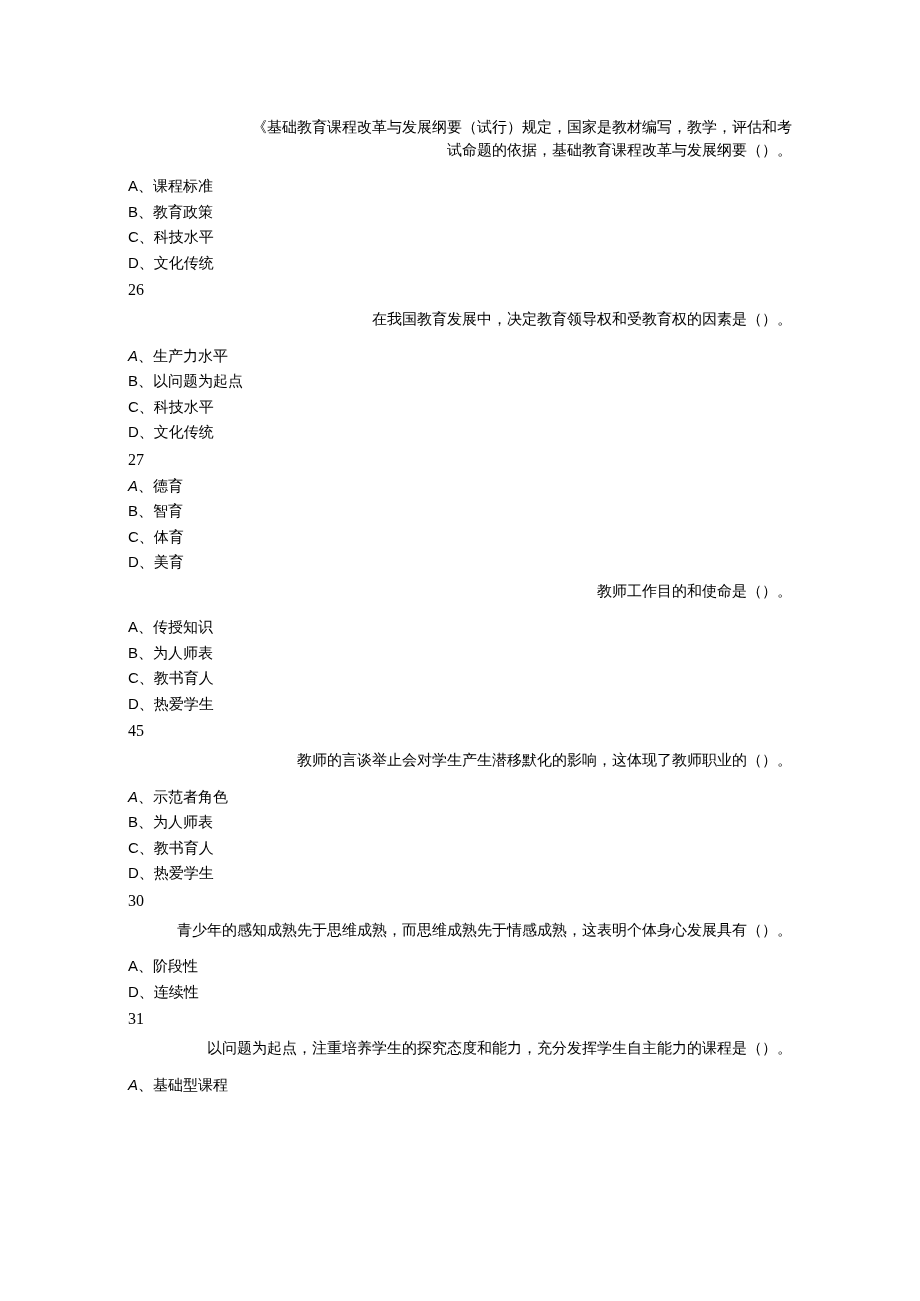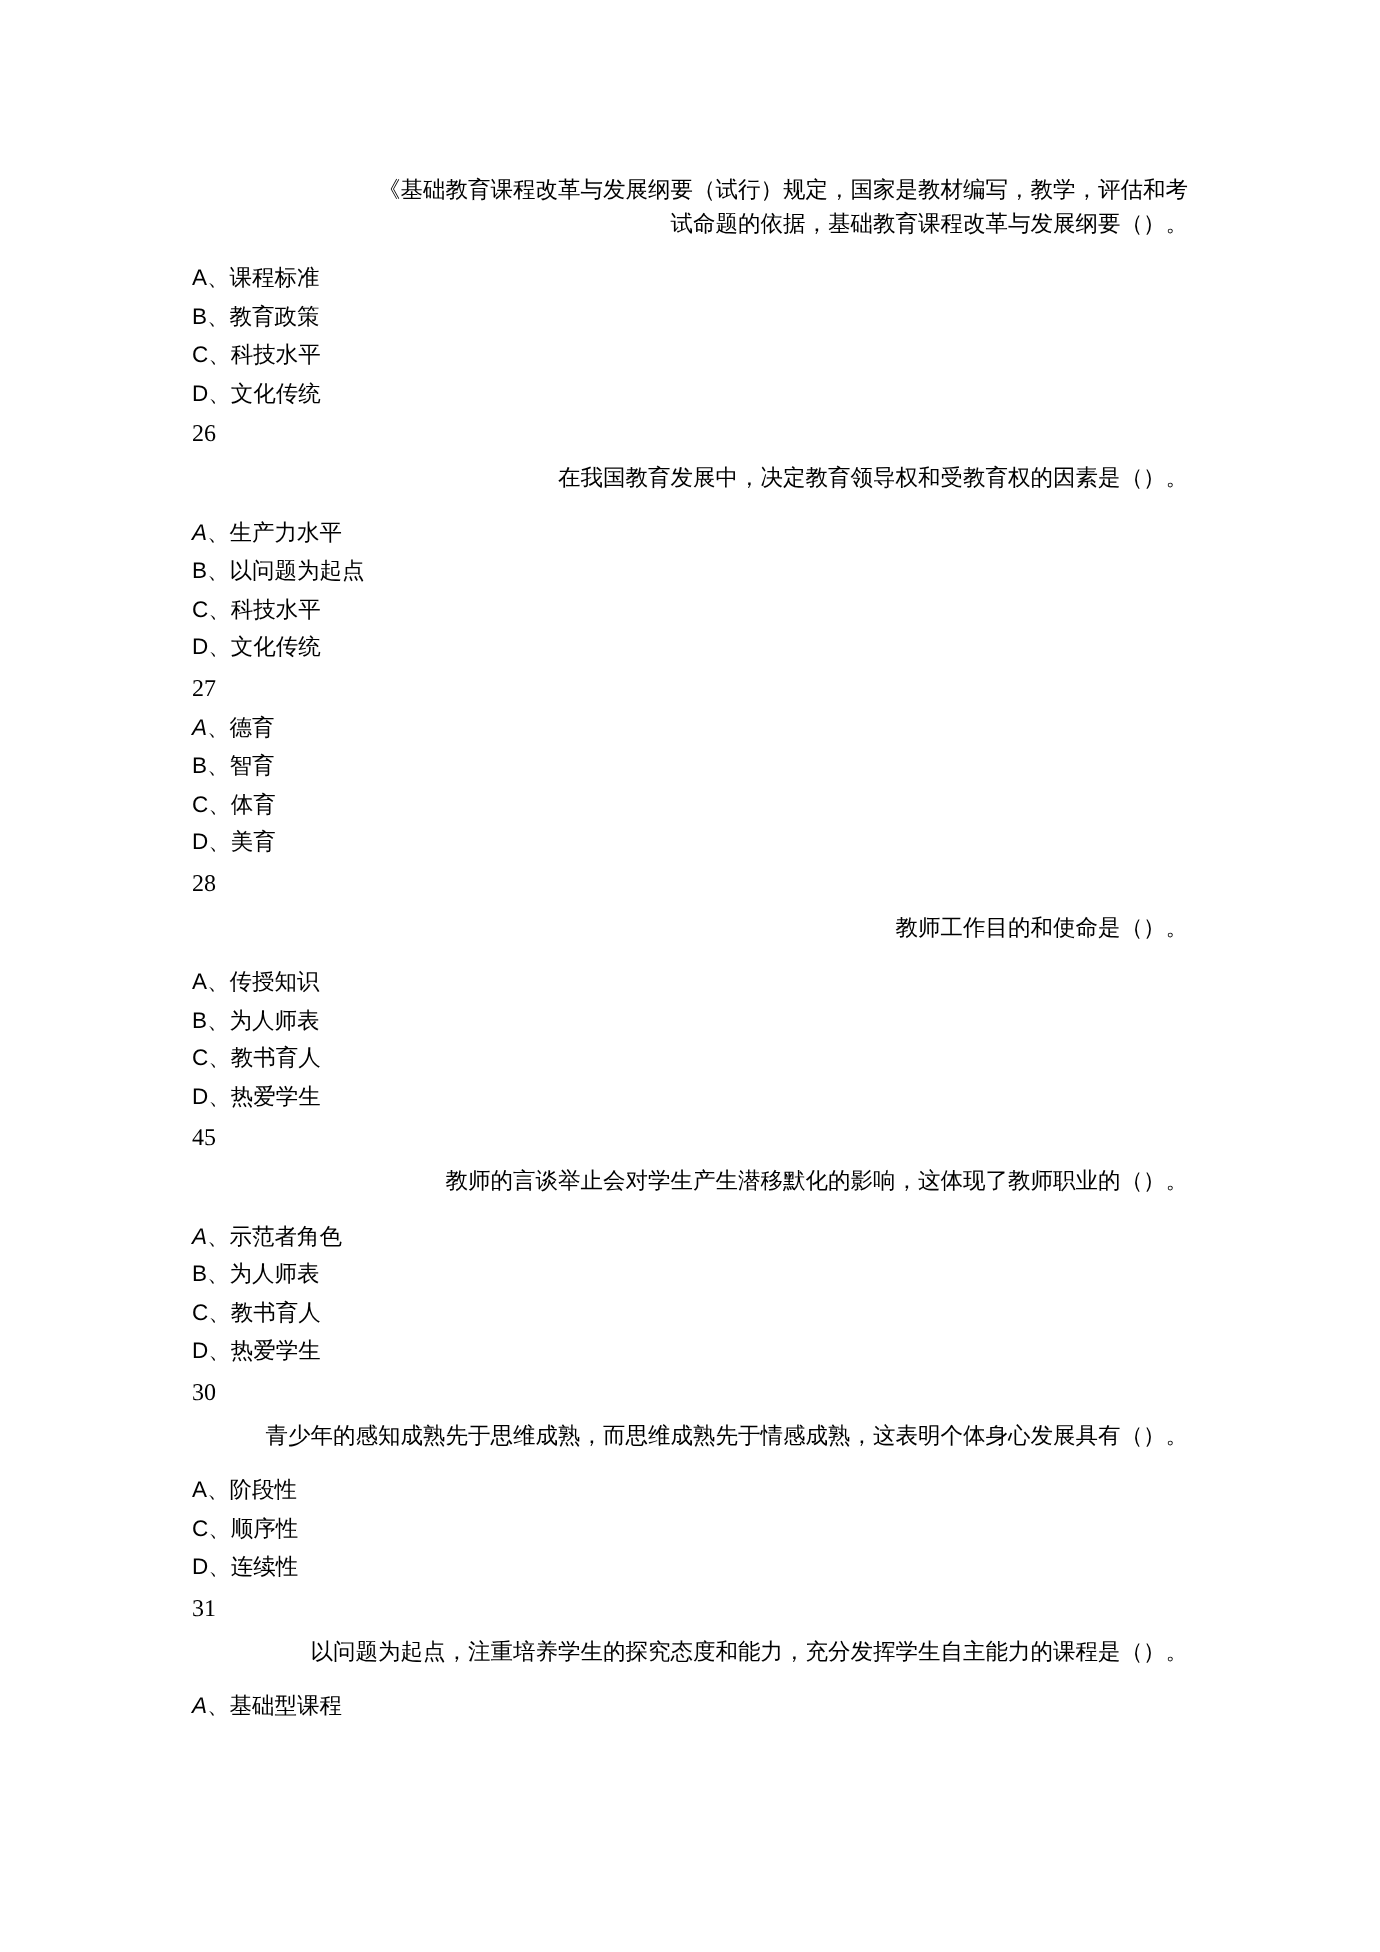--- a/index.html
+++ b/index.html
@@ -58,42 +58,40 @@
       <div class="opt"><span class="letter">B</span><span class="text">、以问题为起点</span></div>
       <div class="opt"><span class="letter">C</span><span class="text">、科技水平</span></div>
       <div class="opt"><span class="letter">D</span><span class="text">、文化传统</span></div>
       <div class="qnum">27</div>
     </div>
     <div class="q-block">
       <div class="opt"><span class="letter italic">A</span><span class="text">、德育</span></div>
       <div class="opt"><span class="letter">B</span><span class="text">、智育</span></div>
       <div class="opt"><span class="letter">C</span><span class="text">、体育</span></div>
       <div class="opt"><span class="letter">D</span><span class="text">、美育</span></div>
-      <div class="qnum">28</div>
     </div>
     <div class="q-block">
       <div class="stem"><span>教师工作目的和使命是（）。</span></div>
       <div class="opt"><span class="letter">A</span><span class="text">、传授知识</span></div>
       <div class="opt"><span class="letter">B</span><span class="text">、为人师表</span></div>
       <div class="opt"><span class="letter">C</span><span class="text">、教书育人</span></div>
       <div class="opt"><span class="letter">D</span><span class="text">、热爱学生</span></div>
       <div class="qnum">45</div>
     </div>
     <div class="q-block">
       <div class="stem"><span>教师的言谈举止会对学生产生潜移默化的影响，这体现了教师职业的（）。</span></div>
       <div class="opt"><span class="letter italic">A</span><span class="text">、示范者角色</span></div>
       <div class="opt"><span class="letter">B</span><span class="text">、为人师表</span></div>
       <div class="opt"><span class="letter">C</span><span class="text">、教书育人</span></div>
       <div class="opt"><span class="letter">D</span><span class="text">、热爱学生</span></div>
       <div class="qnum">30</div>
     </div>
     <div class="q-block">
       <div class="stem"><span>青少年的感知成熟先于思维成熟，而思维成熟先于情感成熟，这表明个体身心发展具有（）。</span></div>
       <div class="opt"><span class="letter">A</span><span class="text">、阶段性</span></div>
-      <div class="opt"><span class="letter">C</span><span class="text">、顺序性</span></div>
       <div class="opt"><span class="letter">D</span><span class="text">、连续性</span></div>
       <div class="qnum">31</div>
     </div>
     <div class="q-block">
       <div class="stem"><span>以问题为起点，注重培养学生的探究态度和能力，充分发挥学生自主能力的课程是（）。</span></div>
       <div class="opt"><span class="letter italic">A</span><span class="text">、基础型课程</span></div>
     </div>
   </div>
 
 </body></html>

